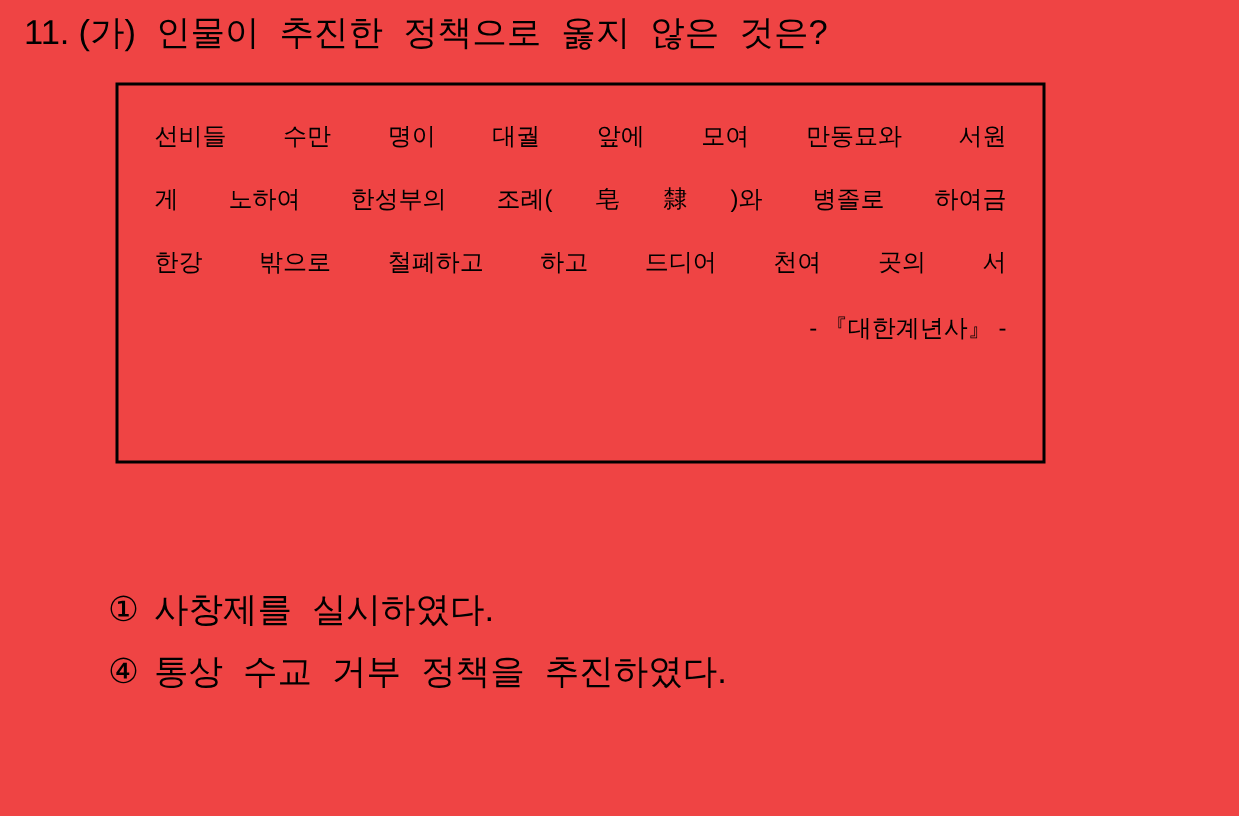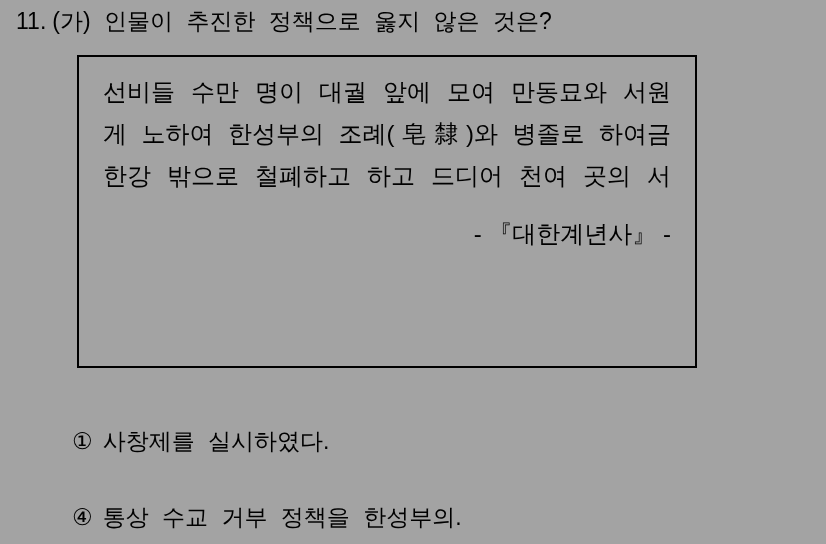--- a/index.html
+++ b/index.html
@@ -4,21 +4,21 @@
 <style>
   html, body {
     margin: 0;
     padding: 0;
     background: #ffffff;
   }
   .sheet {
     position: relative;
     width: 826px;
     height: 544px;
-    background: #a3a3a3;
+    background: #ef4444;
     color: #000000;
     font-family: "Liberation Sans", "DejaVu Sans", sans-serif;
     overflow: hidden;
   }
   
   .question-line {
     position: absolute;
     left: 16px;
     top: 7px;
     font-size: 23px;
@@ -28,25 +28,25 @@
   }
   .question-line .qnum {
     margin-right: 6px;
   }
   
   .passage-box {
     position: absolute;
     left: 77px;
     top: 55px;
     width: 620px;
-    height: 313px;
+    height: 254px;
     border: 2px solid #000000;
     box-sizing: border-box;
     padding: 14px 24px 0 24px;
-    font-size: 24px;
+    font-size: 16px;
   }
   .p-line {
     height: 42px;
     line-height: 42px;
     white-space: nowrap;
   }
   .p-line.just {
     text-align: justify;
     text-align-last: justify;
     white-space: normal;
@@ -59,35 +59,34 @@
     border: 2px solid #000000;
     box-sizing: border-box;
     text-align: center;
     text-align-last: center;
     vertical-align: middle;
     margin-top: -4px;
   }
   .p-line.source {
     text-align: center;
     text-align-last: right;
-    margin-top: 16px;
+    margin-top: 2px;
   }
   
   .choices {
     position: absolute;
     left: 72px;
     top: 386px;
     font-size: 23px;
   }
   .choice {
     height: 41px;
     line-height: 41px;
     white-space: nowrap;
     word-spacing: 7px;
-    margin-top: 35px;
   }
   .choice .marker {
     margin-right: 10px;
     word-spacing: normal;
   }
 </style>
 </head>
 <body>
 
 <div class="sheet">
@@ -101,17 +100,17 @@
     <div class="p-line just">게 노하여 한성부의 조례(皂隸)와 병졸로 하여금</div>
     <div class="p-line just">한강 밖으로 철폐하고 하고 드디어 천여 곳의 서</div>
     <div class="p-line source">- 『대한계년사』 -</div>
   </div>
 
   <div class="choices">
     <div class="choice">
       <span class="marker">①</span><span>사창제를 실시하였다.</span>
     </div>
     <div class="choice">
-      <span class="marker">④</span><span>통상 수교 거부 정책을 한성부의.</span>
+      <span class="marker">④</span><span>통상 수교 거부 정책을 추진하였다.</span>
     </div>
   </div>
 
 </div>
 
 </body></html>

